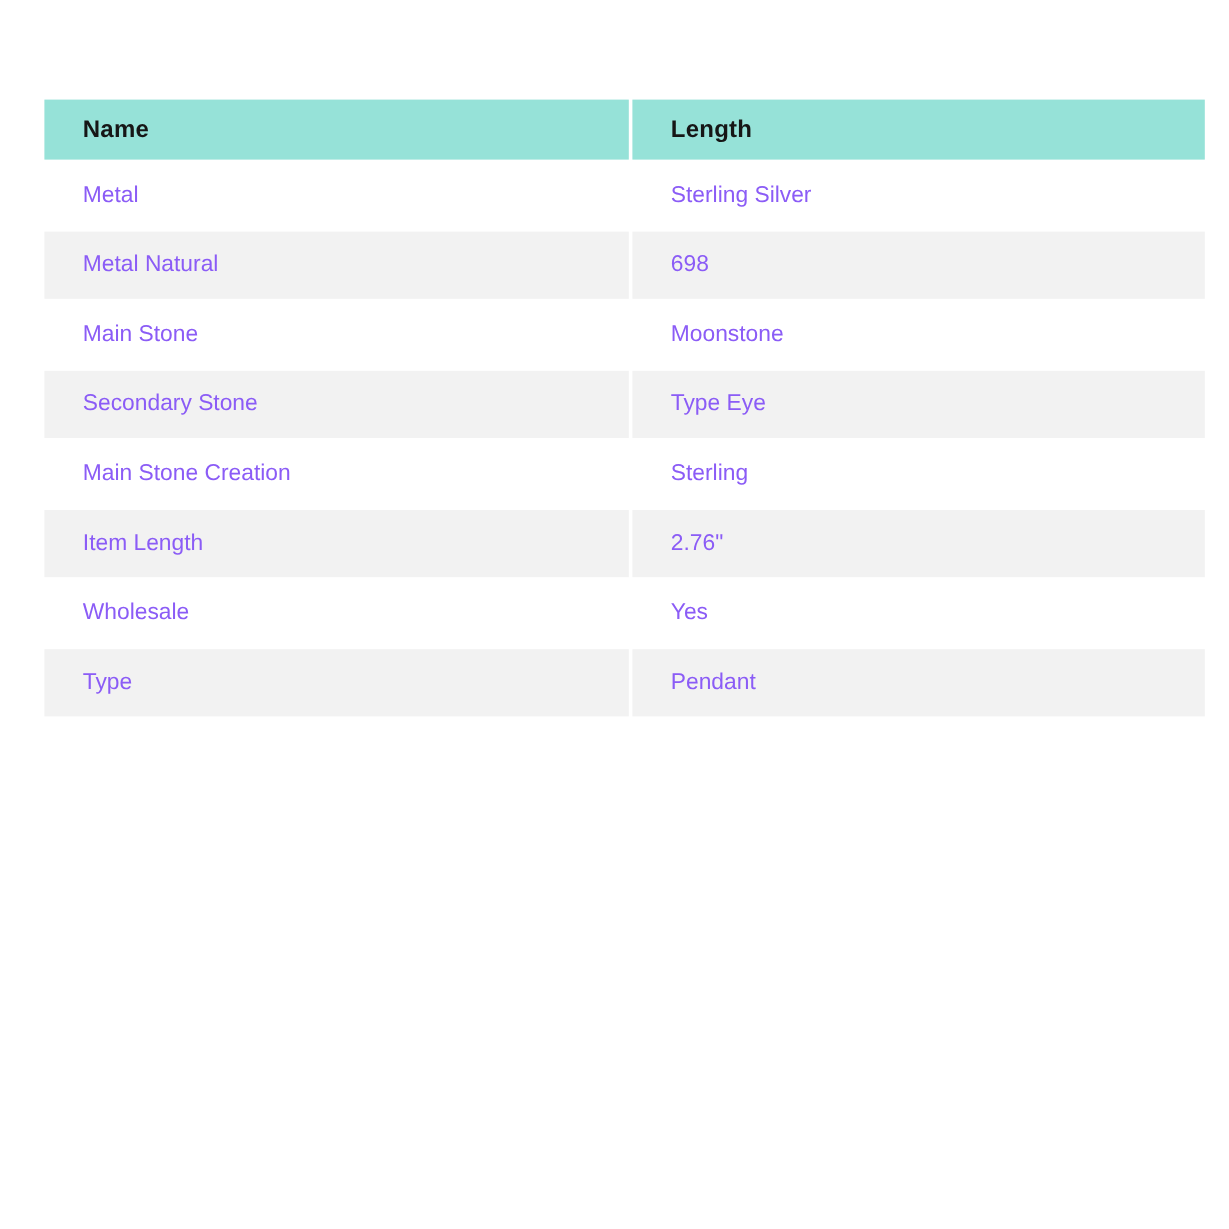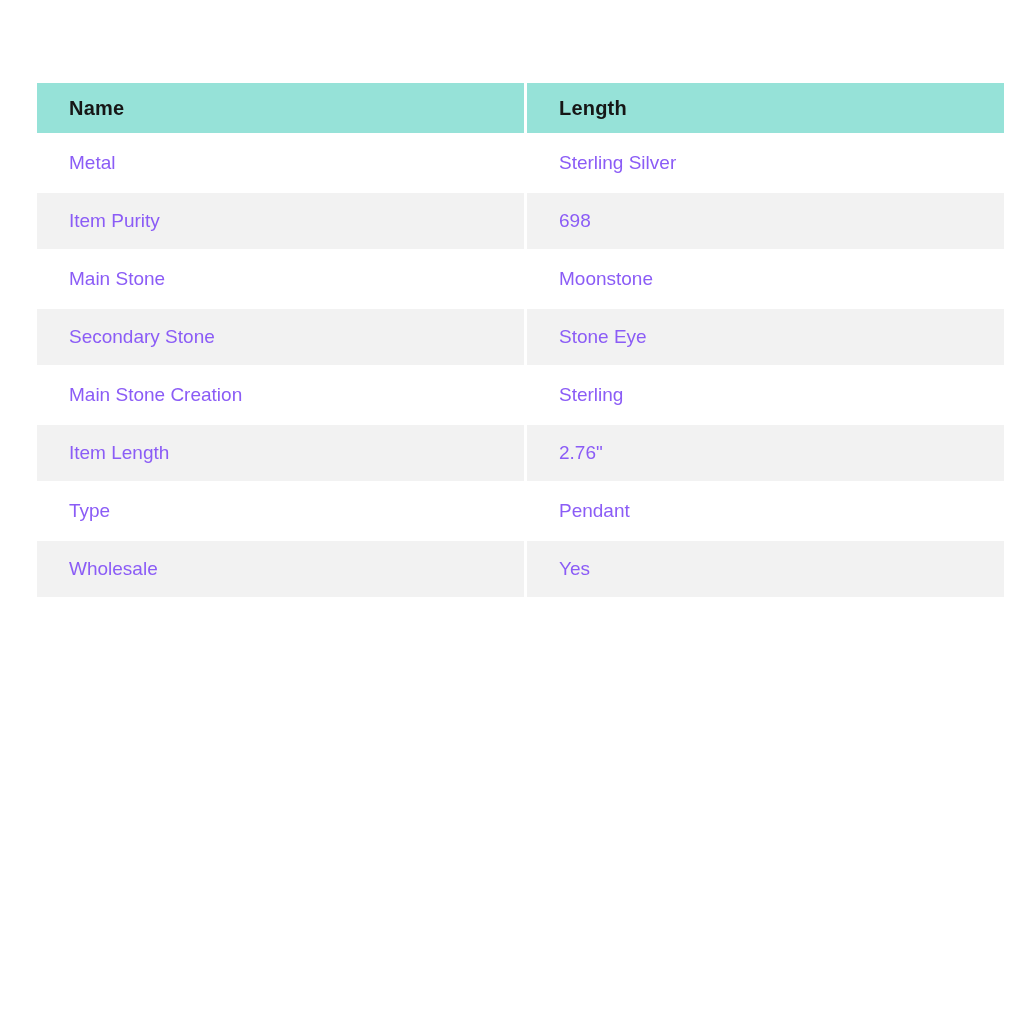--- a/index.html
+++ b/index.html
@@ -67,48 +67,48 @@
         <th>Length</th>
       </tr>
     </thead>
     <tbody>
   <tr>
     <td>Metal</td>
     <td>Sterling Silver</td>
   </tr>
 
   <tr>
-    <td>Item Purity</td>
+    <td>Metal Natural</td>
     <td>698</td>
   </tr>
 
   <tr>
     <td>Main Stone</td>
     <td>Moonstone</td>
   </tr>
 
   <tr>
     <td>Secondary Stone</td>
-    <td>Stone Eye</td>
+    <td>Type Eye</td>
   </tr>
 
   <tr>
     <td>Main Stone Creation</td>
     <td>Sterling</td>
   </tr>
 
   <tr>
     <td>Item Length</td>
     <td>2.76"</td>
   </tr>
 
   <tr>
-    <td>Type</td>
-    <td>Pendant</td>
+    <td>Wholesale</td>
+    <td>Yes</td>
   </tr>
 
   <tr>
-    <td>Wholesale</td>
-    <td>Yes</td>
+    <td>Type</td>
+    <td>Pendant</td>
   </tr>
 </tbody>
   </table>
 </div>
 
 </body></html>

